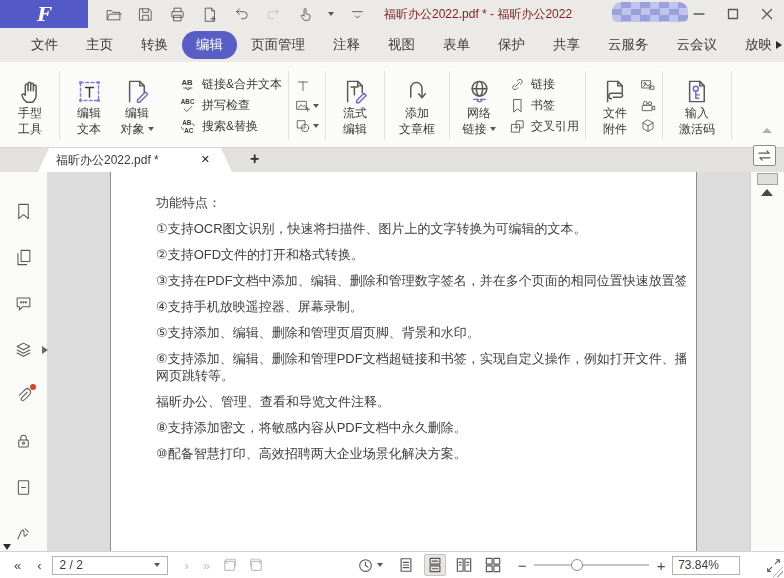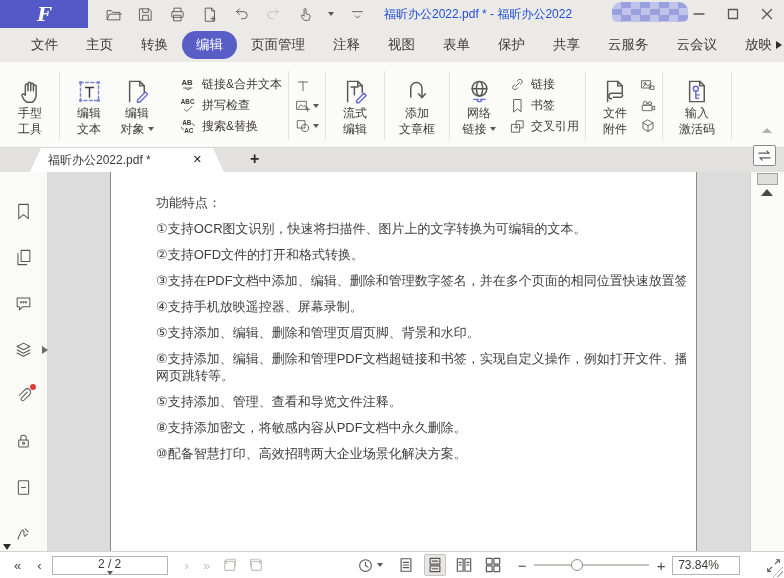--- a/index.html
+++ b/index.html
@@ -8,21 +8,21 @@
 
   
   .titlebar { position:absolute; left:0; top:0; width:784px; height:28px; background:#eceae7; display:flex; align-items:center; }
   .logo { width:88px; height:28px; background:#535ac8; color:#fff; display:flex; align-items:center; justify-content:center; font-size:19px; font-style:italic; font-weight:bold; font-family:"DejaVu Serif", serif; flex:0 0 auto; }
   .qa { display:flex; align-items:center; gap:14px; margin-left:16px; }
   .qa .qbtn { width:18px; height:18px; display:flex; align-items:center; justify-content:center; }
   .qa svg { width:17px; height:17px; }
   .ic { stroke:#5a5856; fill:none; stroke-width:1.3; stroke-linecap:round; stroke-linejoin:round; }
   .ic.dis { stroke:#c3c1bd; }
   .caret { width:0; height:0; border-left:3.5px solid transparent; border-right:3.5px solid transparent; border-top:4px solid #5a5856; display:inline-block; }
-  .win-title { font-size:12px; color:#1d4ed8; margin-left:18px; white-space:nowrap; }
+  .win-title { font-size:12px; color:#7f1d1d; margin-left:18px; white-space:nowrap; }
   .account-blur { position:absolute; left:612px; top:2px; width:76px; height:20px; border-radius:9px 9px 5px 5px;
      background: repeating-conic-gradient(#9298de 0% 25%, #bcc0ec 0% 50%); background-size:19px 13px; opacity:.9; }
   .winctl { position:absolute; right:0; top:0; height:28px; display:flex; align-items:center; }
   .winbtn { width:34px; height:28px; display:flex; align-items:center; justify-content:center; }
   .winbtn svg { width:12px; height:12px; }
 
   
   .menubar { position:absolute; left:0; top:28px; width:784px; height:34px; background:#eceae7; display:flex; align-items:center; padding-left:17px; overflow:hidden; }
   .mtab { font-size:13.5px; color:#3d3b39; padding:5px 14px; white-space:nowrap; border-radius:15px; }
   .mtab.active { background:#585ec6; color:#fff; }
@@ -38,21 +38,21 @@
   .lab-caret { display:flex; align-items:center; gap:3px; }
   .stack { display:flex; flex-direction:column; justify-content:center; gap:4px; }
   .srow { display:flex; align-items:center; gap:5px; font-size:12px; color:#3c3a38; white-space:nowrap; }
   .srow svg { width:17px; height:17px; flex:0 0 auto; }
   .mini { display:flex; align-items:center; gap:2px; }
   .mini svg { width:16px; height:16px; }
   .ribbon-collapse { position:absolute; right:12px; top:128px; width:0; height:0; border-left:5px solid transparent; border-right:5px solid transparent; border-bottom:5px solid #b3b1ae; }
 
   
   .tabbar { position:absolute; left:0; top:148px; width:784px; height:24px; background:#e3e1de; }
-  .doctab { position:absolute; left:30px; top:0; width:194px; height:24px; background:#fff; clip-path:polygon(11px 0, 183px 0, 194px 24px, 0 24px); display:flex; align-items:center; padding:0 18px; font-size:12px; color:#3c3a38; }
+  .doctab { position:absolute; left:38px; top:0; width:194px; height:24px; background:#fff; clip-path:polygon(11px 0, 183px 0, 194px 24px, 0 24px); display:flex; align-items:center; padding:0 18px; font-size:12px; color:#3c3a38; }
   .doctab .tlabel { white-space:nowrap; overflow:hidden; }
   .tab-close { position:absolute; right:22px; top:5px; font-size:11px; color:#222; font-weight:bold; }
   .newtab { position:absolute; left:250px; top:2px; font-size:16px; color:#2e2c2a; font-weight:bold; }
   .panel-toggle { position:absolute; left:753px; top:-3px; width:23px; height:21px; background:#fff; border:1px solid #8d8b88; border-radius:2px; display:flex; align-items:center; justify-content:center; }
   .panel-toggle svg { width:15px; height:13px; }
 
   
   .sidebar { position:absolute; left:0; top:172px; width:48px; height:379px; background:#fafaf9; border-right:1px solid #dcdad7; display:flex; flex-direction:column; align-items:center; padding-top:30px; gap:27px; }
   .sbicon { width:19px; height:19px; position:relative; }
   .sbicon svg { width:19px; height:19px; }
@@ -67,21 +67,21 @@
 
   .scrollcol { position:absolute; left:750px; top:172px; width:34px; height:379px; background:#fbfbfa; border-left:1px solid #d2d0cd; }
   .scroll-thumb { position:absolute; left:6px; top:1px; width:21px; height:12px; background:#dededb; border:1px solid #a5a3a0; }
   .scroll-up { position:absolute; left:10px; top:17px; width:0; height:0; border-left:6px solid transparent; border-right:6px solid transparent; border-bottom:7px solid #4a4846; }
 
   
   .statusbar { position:absolute; left:0; top:551px; width:784px; height:27px; background:#fff; border-top:1px solid #d4d2cf; display:flex; align-items:center; font-size:12px; color:#3c3a38; }
   .sbtn { display:flex; align-items:center; justify-content:center; }
   .nav-glyph { font-size:13px; color:#4a4846; letter-spacing:-2px; }
   .nav-glyph.dis { color:#c3c1bd; }
-  .pagebox { margin-left:12px; width:116px; height:19px; border:1px solid #b6b4b1; background:#fff; display:flex; align-items:center; padding:0 7px;flex-direction:column; }
+  .pagebox { margin-left:12px; width:116px; height:19px; border:1px solid #b6b4b1; background:#fff; display:flex; align-items:center; padding:0 7px; }
   .pagebox .pval { flex:1; }
   .zoombox { margin-left:5px; width:68px; height:19px; border:1px solid #b6b4b1; background:#fff; display:flex; align-items:center; padding:0 5px; }
   .layouts { display:flex; align-items:center; gap:7px; margin-left:12px; }
   .laybtn { padding:2px; border:1px solid transparent; border-radius:2px; display:flex; }
   .laybtn.sel { background:#e9e7e4; border-color:#c6c4c1; }
   .laybtn svg { width:16px; height:16px; }
   .slider { margin-left:6px; width:115px; height:14px; position:relative; }
   .slider .track { position:absolute; left:0; right:0; top:6px; height:2px; background:#c6c4c1; }
   .slider .handle { position:absolute; left:32%; top:1px; width:12px; height:12px; border-radius:50%; background:#fff; border:1px solid #8d8b88; }
   .pm { font-size:15px; color:#4a4846; width:12px; text-align:center; }
@@ -452,21 +452,21 @@
   <div class="docarea">
     <div class="page">
       <p>功能特点：</p>
       <p>①支持OCR图文识别，快速将扫描件、图片上的文字转换为可编辑的文本。</p>
       <p>②支持OFD文件的打开和格式转换。</p>
       <p>③支持在PDF文档中添加、编辑、删除和管理数字签名，并在多个页面的相同位置快速放置签名。</p>
       <p>④支持手机放映遥控器、屏幕录制。</p>
       <p>⑤支持添加、编辑、删除和管理页眉页脚、背景和水印。</p>
       <p class="cont-first">⑥支持添加、编辑、删除和管理PDF文档超链接和书签，实现自定义操作，例如打开文件、播放声音、</p>
       <p>网页跳转等。</p>
-      <p>⑤支持添加、管理、查看和导览文件注释。</p>
+      <p>福昕办公、管理、查看和导览文件注释。</p>
       <p>⑧支持添加密文，将敏感内容从PDF文档中永久删除。</p>
       <p>⑩配备智慧打印、高效招聘两大企业场景化解决方案。</p>
     </div>
   </div>
 
   <div class="scrollcol">
     <div class="scroll-thumb"></div>
     <div class="scroll-up"></div>
   </div>
 

